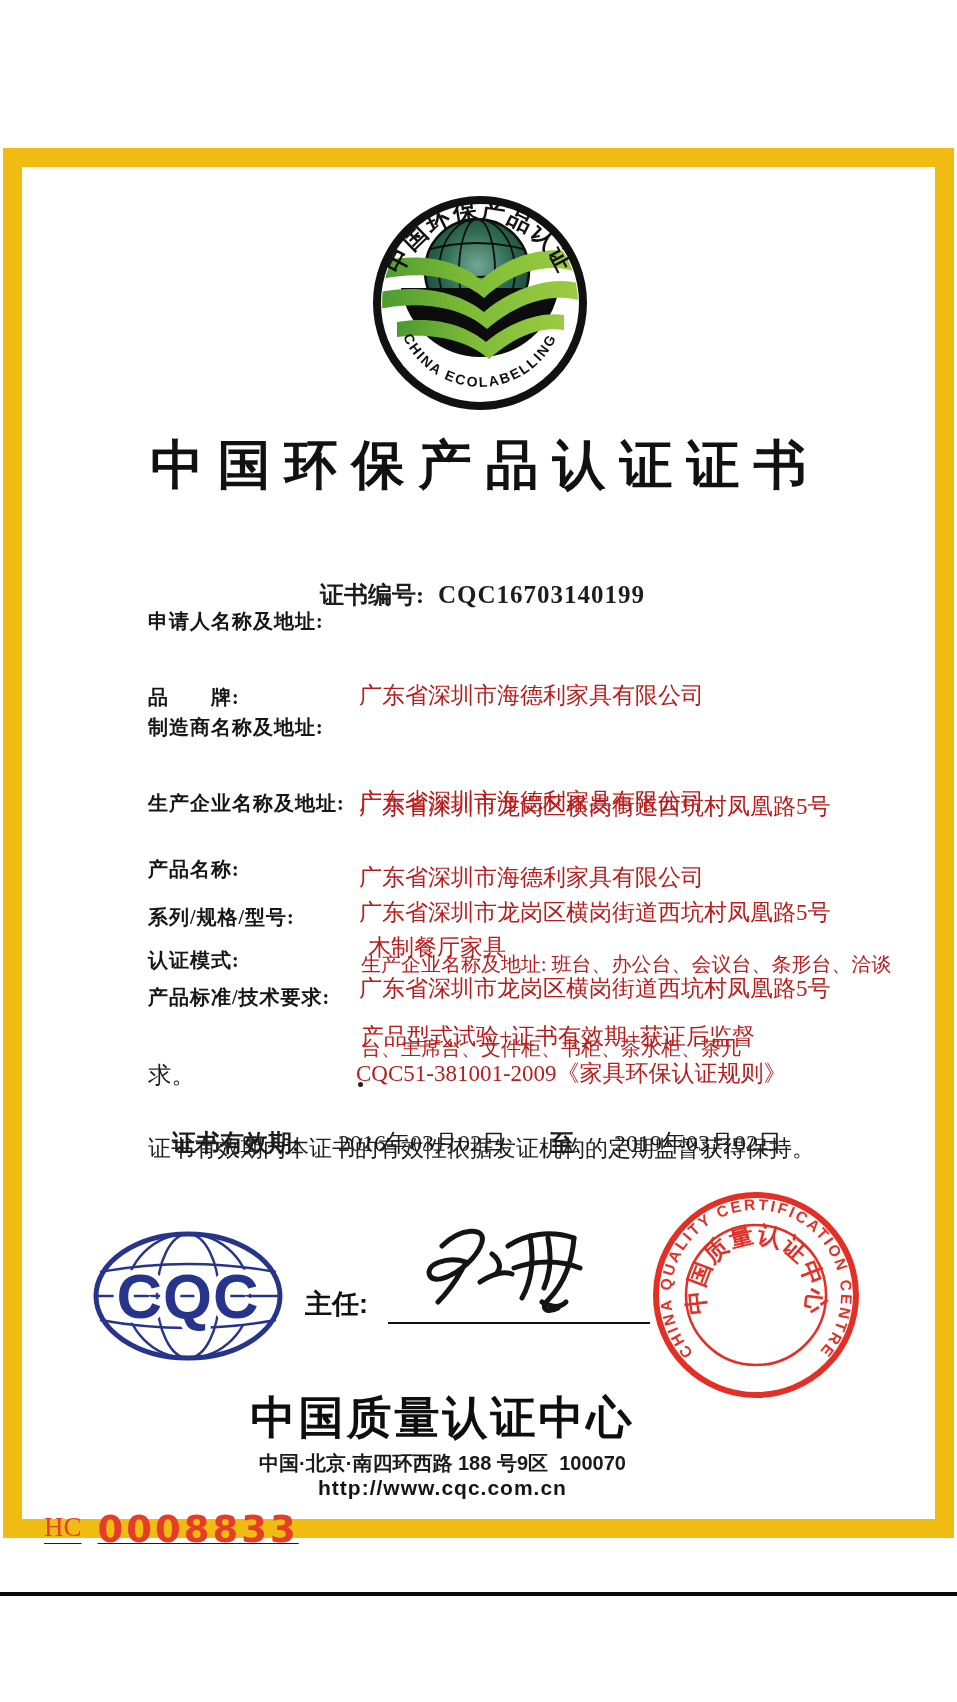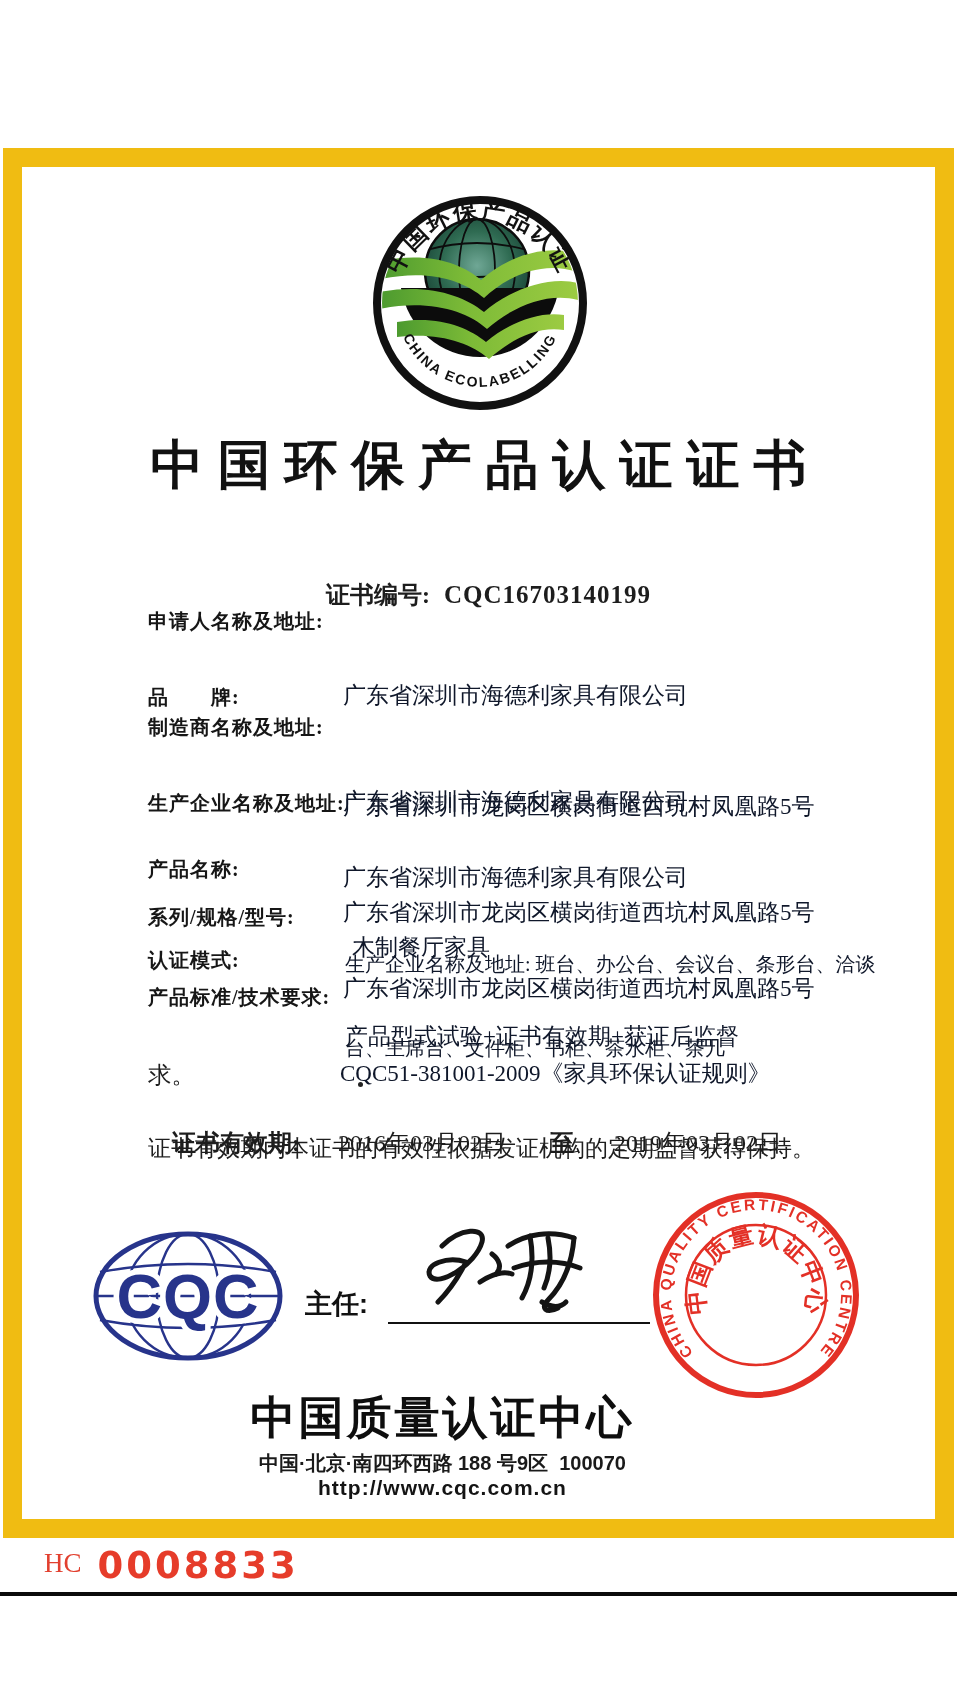--- a/index.html
+++ b/index.html
@@ -5,24 +5,24 @@
   html,body{margin:0;padding:0;background:#ffffff;}
   .page{position:relative;width:957px;height:1702px;background:#ffffff;overflow:hidden;
         font-family:"Liberation Serif","DejaVu Serif",serif;color:#1d1d1d;}
   .frame{position:absolute;left:3px;top:148px;width:913px;height:1352px;
          border:19px solid #F0BC12;}
   .abs{position:absolute;}
   .title{position:absolute;left:0;top:430px;width:957px;text-align:center;
          font-family:"Liberation Sans","DejaVu Sans",sans-serif;
          font-weight:900;font-size:53px;letter-spacing:14px;padding-left:14px;
          box-sizing:border-box;color:#111;}
-  .certno{position:absolute;top:579px;left:320px;font-size:24px;font-weight:600;margin-left:6px;}
+  .certno{position:absolute;top:579px;left:320px;font-size:24px;font-weight:600;}
   .certno .num{font-size:25px;font-weight:600;letter-spacing:1px;margin-left:14px;}
   .lbl{position:absolute;font-size:20px;font-weight:600;letter-spacing:1px;color:#161616;white-space:pre;}
-  .val{position:absolute;font-size:23px;line-height:37px;color:#0f172a;white-space:pre;}
+  .val{position:absolute;font-size:23px;line-height:37px;color:#b91c1c;white-space:pre;margin-left:16px;}
   .val.small{font-size:20px;line-height:28px;}
   .para{position:absolute;left:148px;font-size:23.5px;color:#1e1e1e;white-space:pre;}
   .validity{position:absolute;left:148px;top:1100px;font-size:24px;white-space:pre;}
   .validity .vlabel{font-weight:600;text-align:right;}
   .validity .d1{margin-left:38px;}
   .validity .to{margin-left:44px;font-weight:600;}
   .validity .d2{margin-left:40px;}
   .org{position:absolute;left:20px;top:1388px;width:845px;text-align:center;
        font-family:"Liberation Sans","DejaVu Sans",sans-serif;
        font-weight:900;font-size:45px;letter-spacing:3px;color:#0e0e0e;}
@@ -30,21 +30,21 @@
         font-family:"Liberation Sans","DejaVu Sans",sans-serif;
         font-size:20px;font-weight:600;color:#1a1a1a;white-space:pre;}
   .url{position:absolute;left:20px;top:1476px;width:845px;text-align:center;
        font-family:"Liberation Sans","DejaVu Sans",sans-serif;
        font-size:21px;font-weight:600;letter-spacing:1px;color:#141414;}
   .director{position:absolute;left:305px;top:1286px;font-size:27px;font-weight:600;
             font-family:"Liberation Sans","DejaVu Sans",sans-serif;color:#111;}
   .sigline{position:absolute;left:388px;top:1322px;width:262px;height:0;
            border-top:2px solid #111;}
   .bottom-rule{position:absolute;left:0;top:1592px;width:957px;height:4px;background:#0a0a0a;}
-  .serial{position:absolute;left:44px;top:1544px;white-space:nowrap;}
+  .serial{position:absolute;left:44px;top:1508px;white-space:nowrap;text-decoration:underline;}
   .serial .pre{font-family:"Liberation Serif",serif;color:#E2402F;font-size:27px;vertical-align:6px;}
   .serial .num{font-family:"DejaVu Sans",sans-serif;font-weight:bold;color:#E63C2A;
                font-size:37px;letter-spacing:3px;margin-left:16px;}
   .ink-dot{position:absolute;left:358px;top:1082px;width:5px;height:5px;border-radius:50%;background:#222;}
   svg text{font-family:"Liberation Sans","DejaVu Sans",sans-serif;}
 </style>
 </head>
 <body>
 
 <div class="page">

